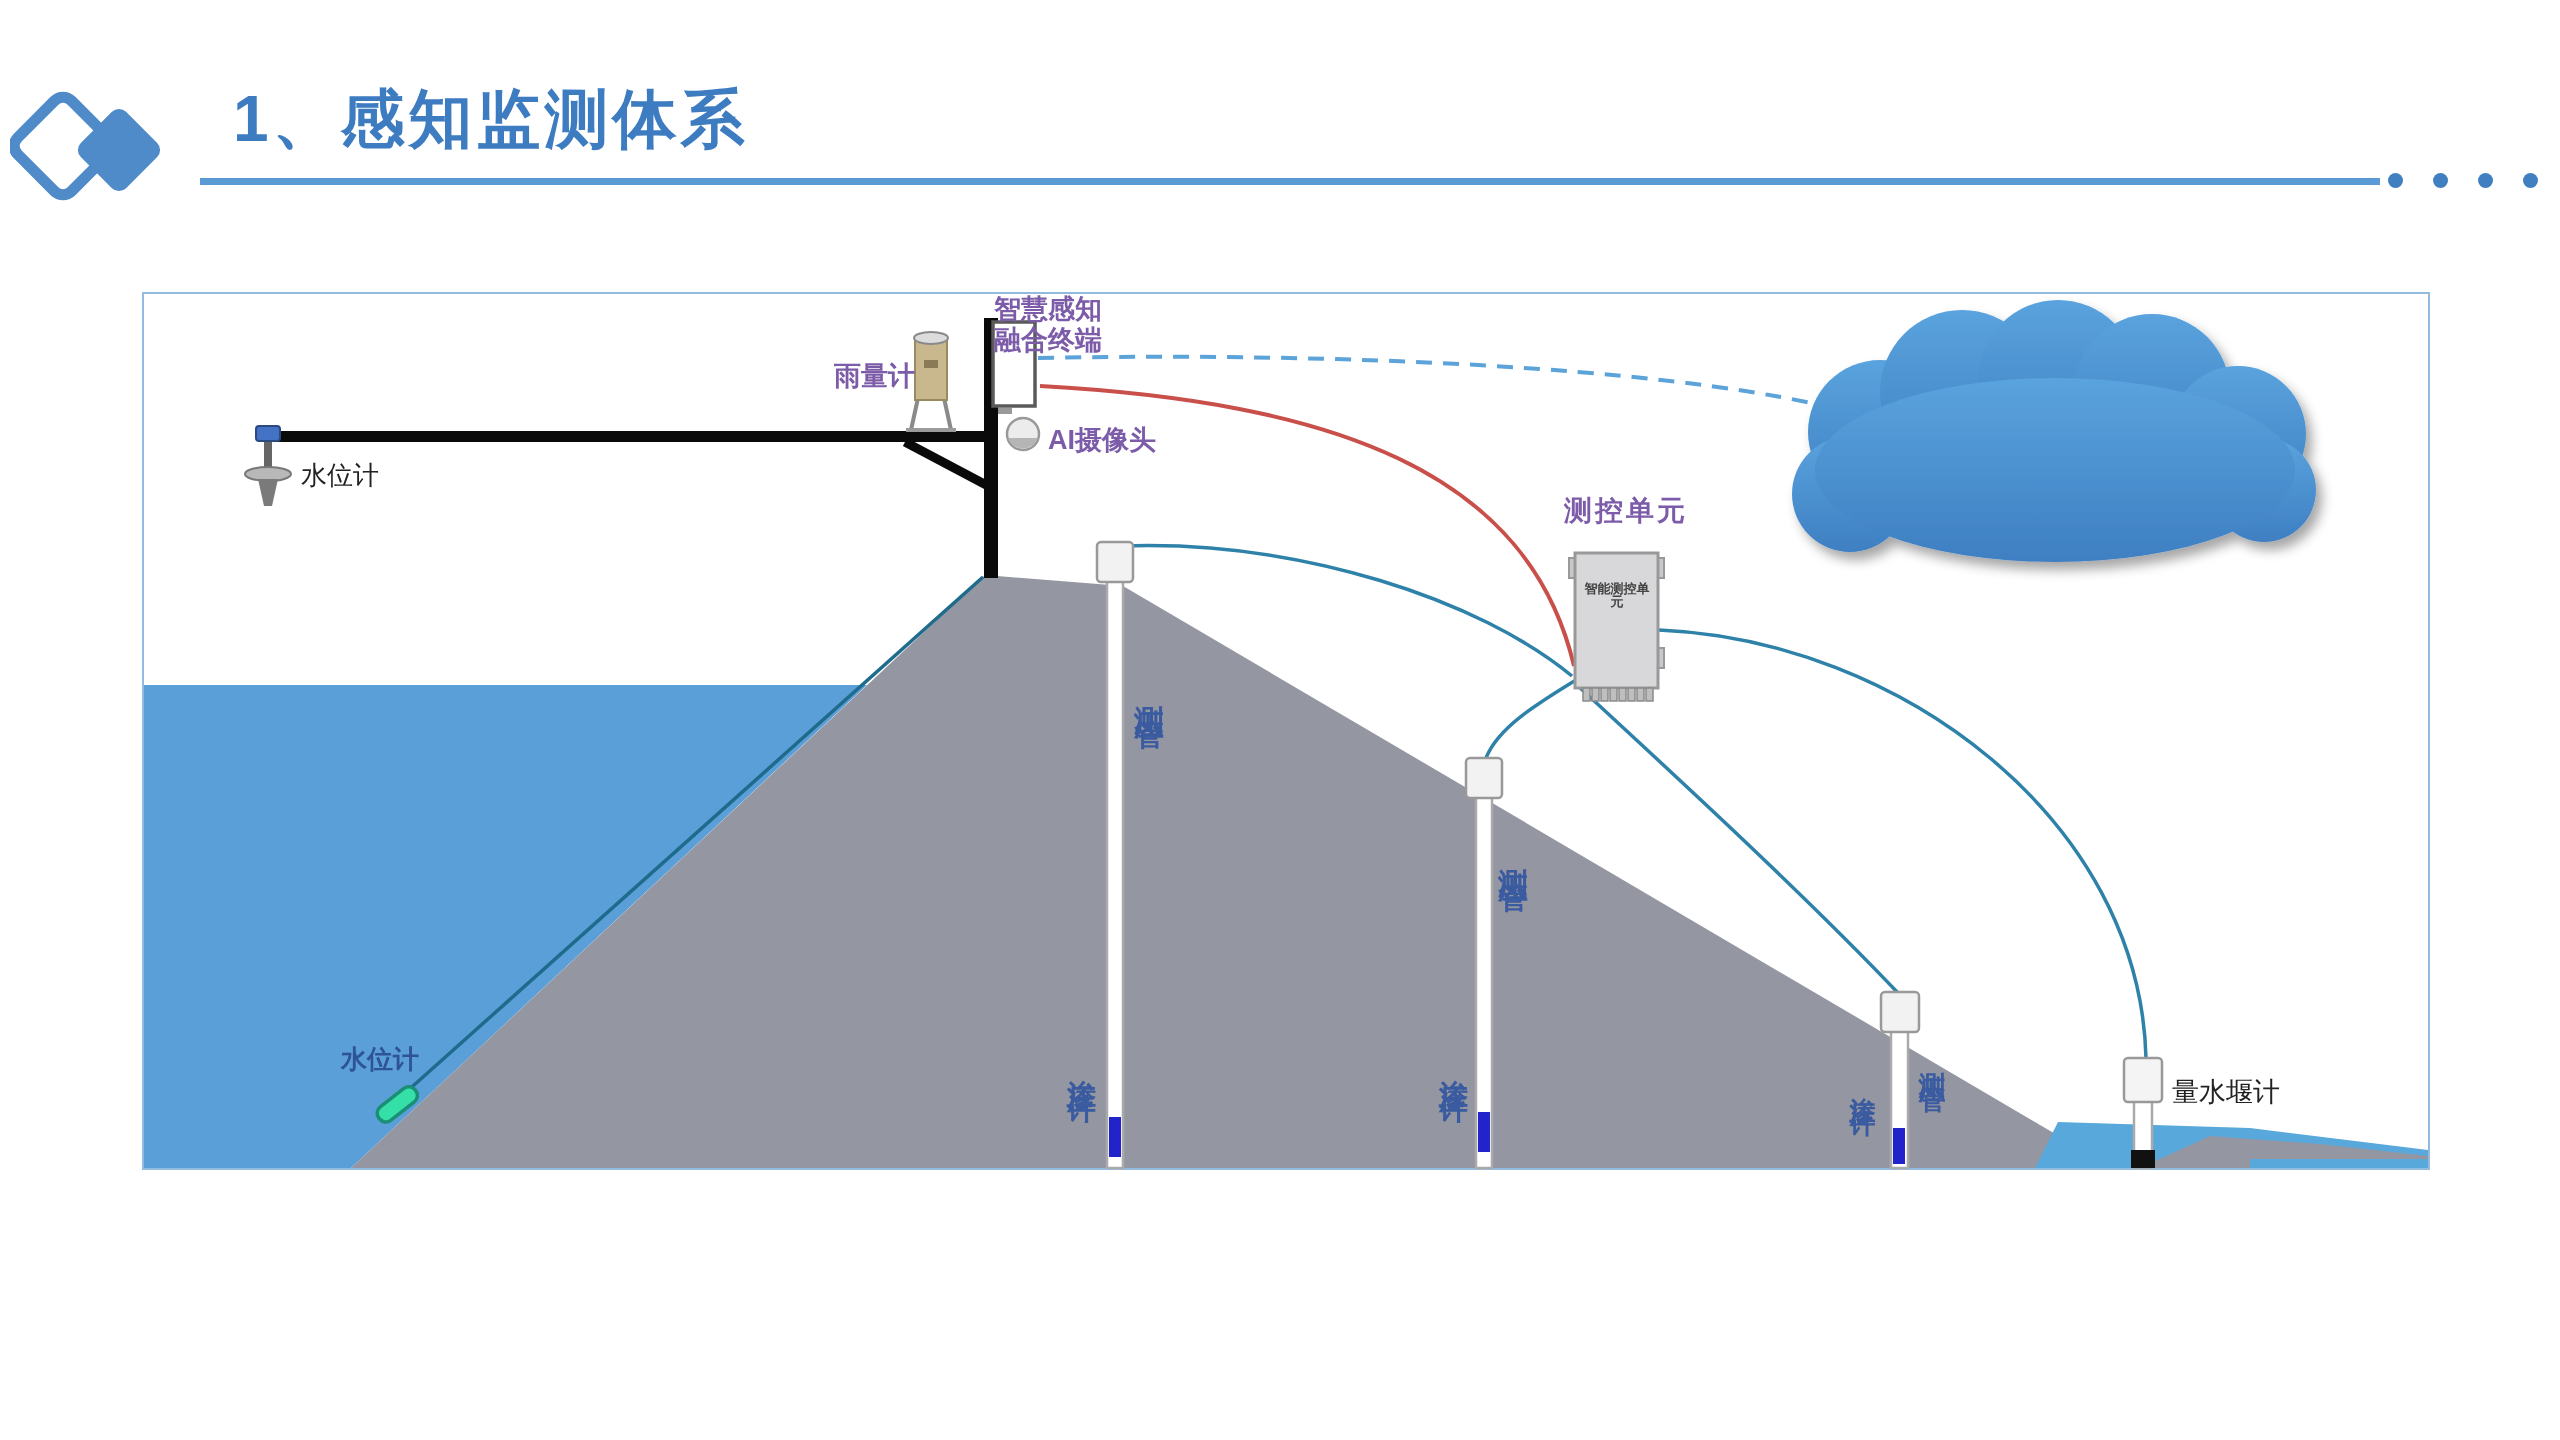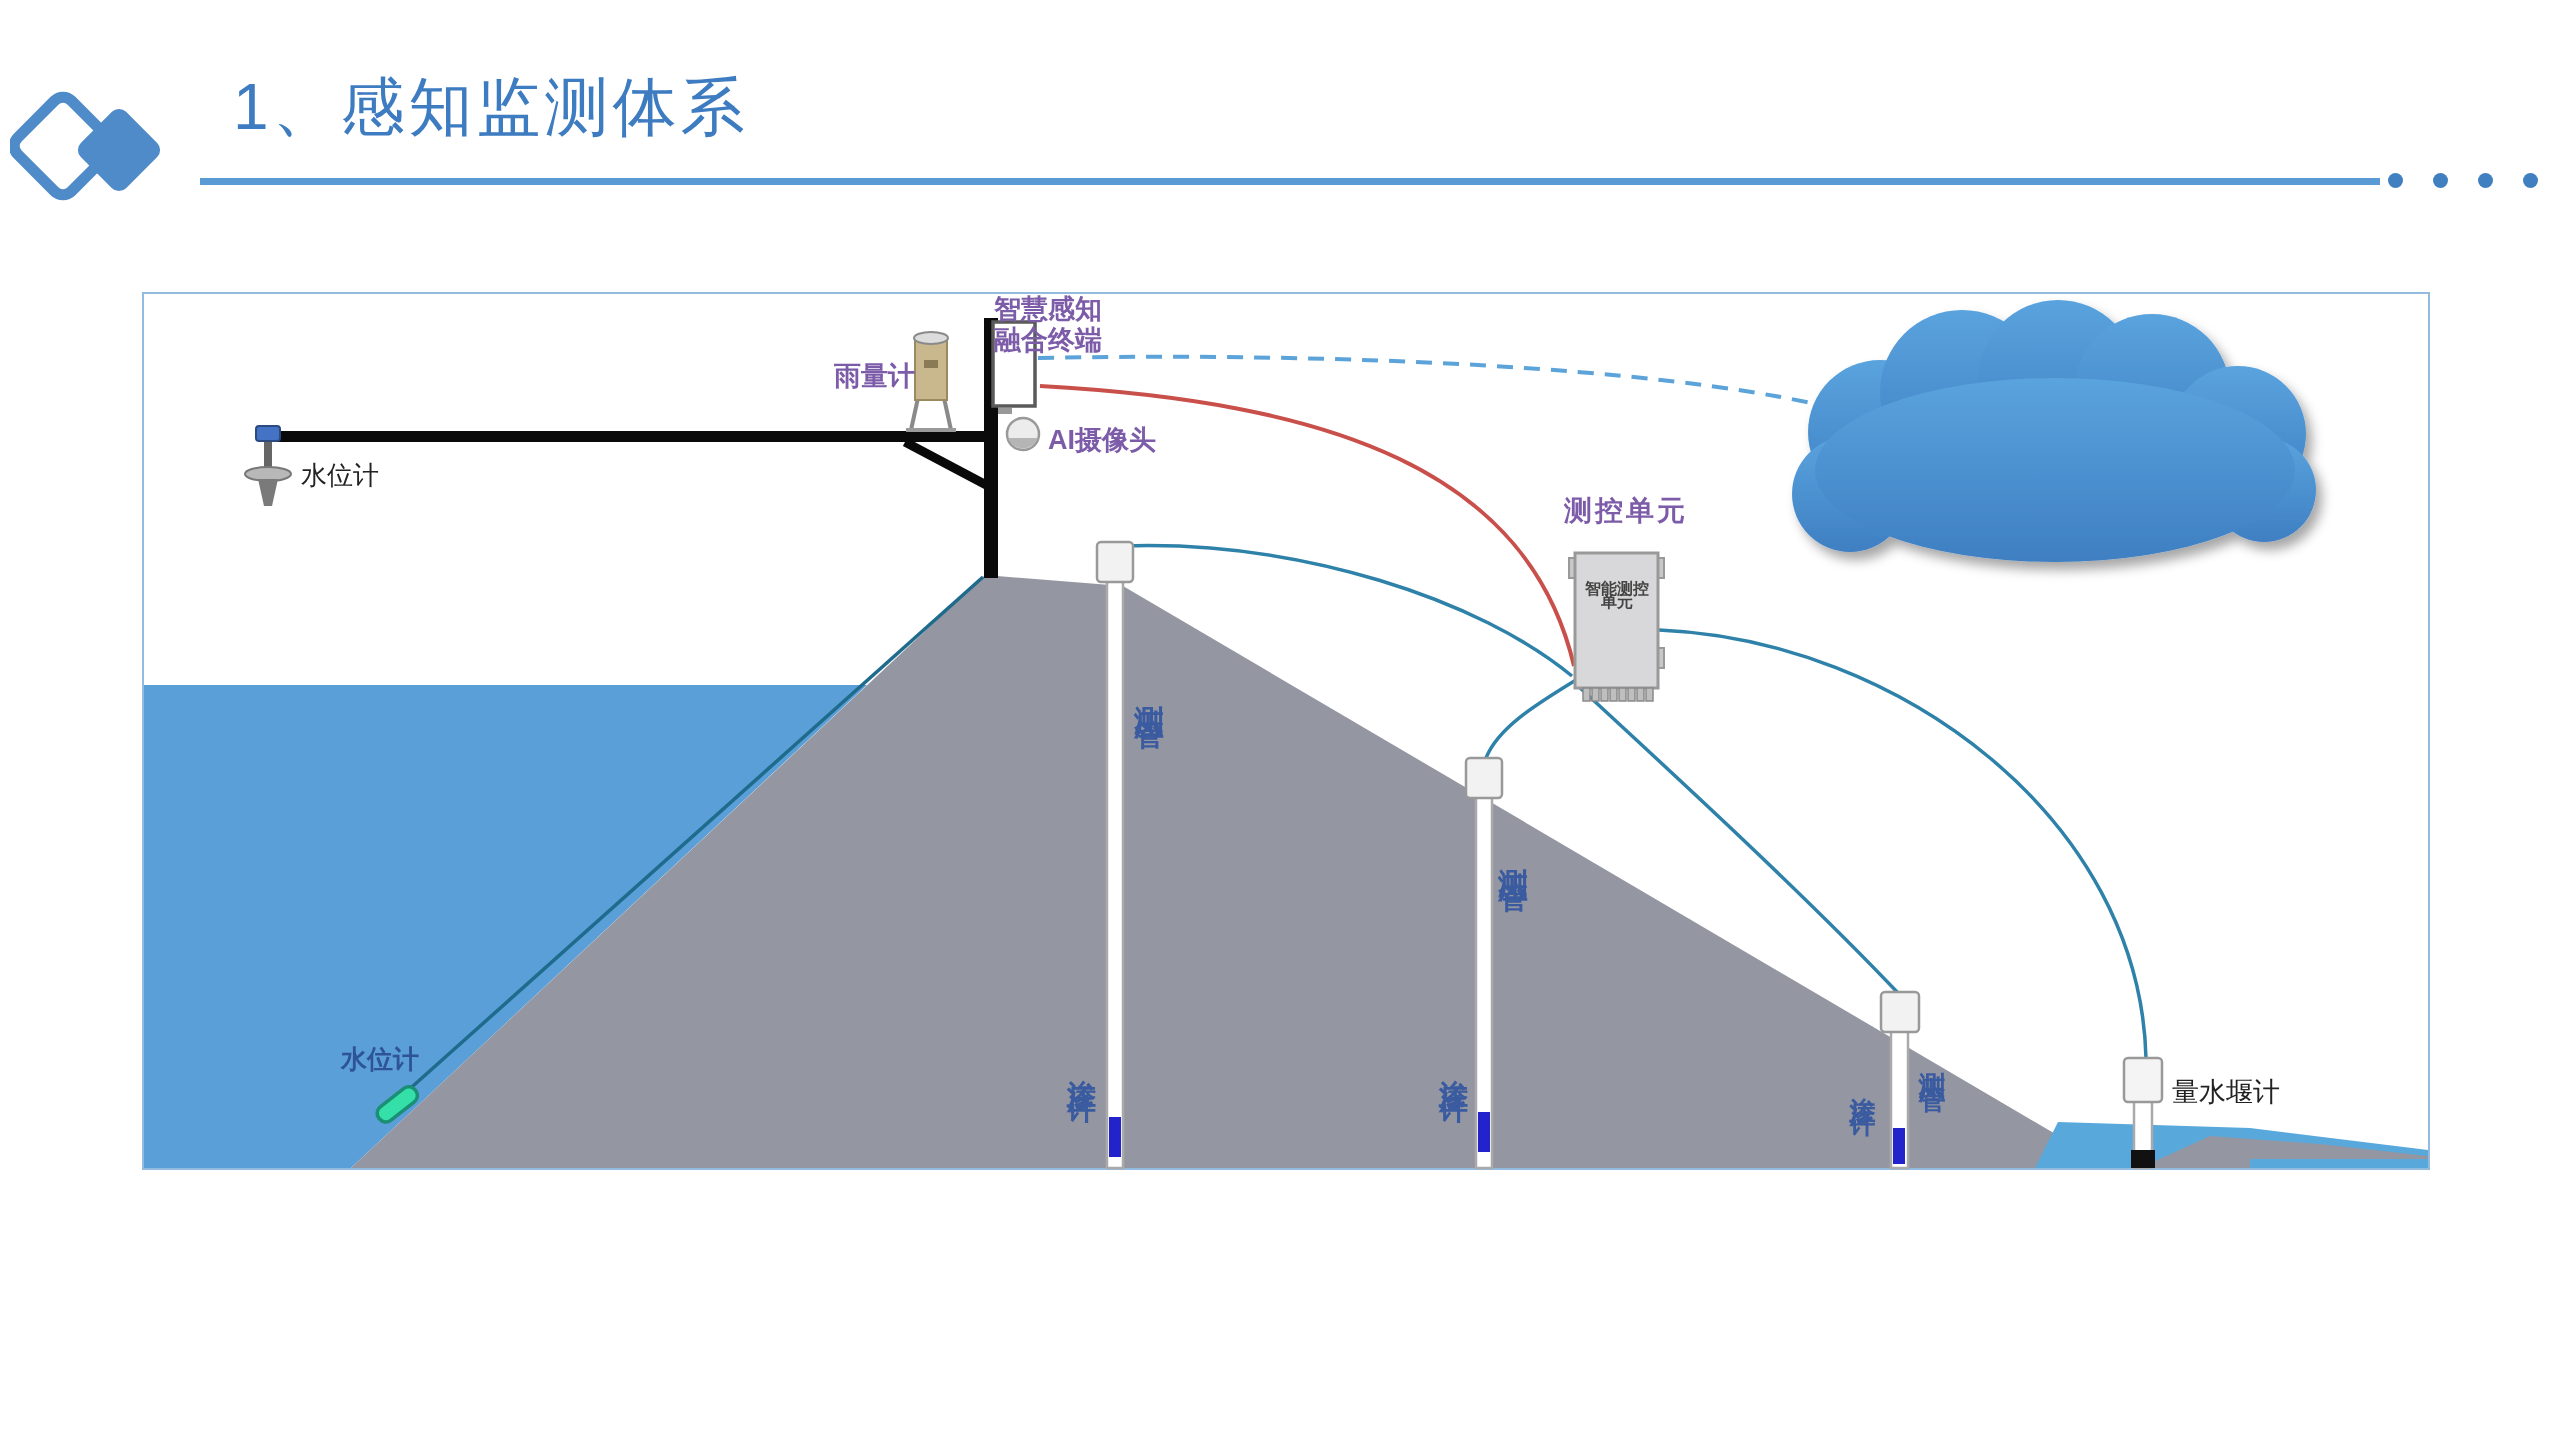--- a/index.html
+++ b/index.html
@@ -1,39 +1,39 @@
 <!DOCTYPE html>
 <html><head>
 <meta charset="utf-8">
 <style>
   html,body{margin:0;padding:0;background:#fff;width:2560px;height:1440px;overflow:hidden;
     font-family:"Liberation Sans","DejaVu Sans",sans-serif;}
   #slide{position:relative;width:2560px;height:1440px;background:#ffffff;}
   .abs{position:absolute;}
   
-  #page-title{left:233px;top:64px;font-size:64px;font-weight:400;color:#3E7CC1;letter-spacing:4px;white-space:nowrap;}
+  #page-title{left:233px;top:76px;font-size:64px;font-weight:700;color:#3E7CC1;letter-spacing:4px;white-space:nowrap;}
   #page-subtitle{left:1976px;top:112px;font-size:56px;font-weight:400;color:#5B9BD5;white-space:nowrap;}
   #header-underline{left:200px;top:178px;width:2180px;height:7px;background:#5B9BD5;}
   #header-dots{left:2388px;top:173px;display:flex;gap:30px;}
   #header-dots span{width:15px;height:15px;border-radius:50%;background:#4080C0;display:block;}
   
   #panel{left:142px;top:292px;width:2288px;height:878px;border:2px solid #93BBE0;background:#fff;box-sizing:border-box;}
   #panel-svg{left:142px;top:292px;width:2288px;height:878px;}
   
   .lbl{position:absolute;white-space:nowrap;}
   .purple{color:#7C5CA8;font-weight:700;}
   .navy{color:#3A5BA0;font-weight:700;}
   .black-lbl{color:#222222;font-weight:400;}
   .vert{writing-mode:vertical-lr;text-orientation:upright;letter-spacing:7px;}
   #lbl-wl-top{left:301px;top:458px;font-size:26px;}
   #lbl-rain{left:834px;top:358px;font-size:27px;}
   #lbl-terminal{left:994px;top:294px;font-size:27px;line-height:31px;}
   #lbl-camera{left:1048px;top:422px;font-size:27px;}
   #lbl-ctrl{left:1564px;top:492px;font-size:28px;letter-spacing:3px;}
-  #lbl-ctrl-box{left:1581px;top:582px;font-size:16px;color:#444;font-weight:700;width:72px;text-align:center;white-space:normal;line-height:13px;}
+  #lbl-ctrl-box{left:1581px;top:582px;font-size:13px;color:#444;font-weight:700;width:72px;text-align:center;white-space:normal;line-height:13px;}
   #lbl-cloud{left:1860px;top:428px;width:380px;text-align:center;font-size:46px;color:#ffffff;font-weight:400;letter-spacing:4px;}
   #lbl-tube1{left:1128px;top:682px;font-size:30px;}
   #lbl-tube2{left:1492px;top:845px;font-size:30px;}
   #lbl-tube3{left:1914px;top:1050px;font-size:27px;}
   #lbl-seep1{left:1062px;top:1056px;font-size:29px;}
   #lbl-seep2{left:1434px;top:1056px;font-size:29px;}
   #lbl-seep3{left:1846px;top:1076px;font-size:26px;}
   #lbl-wl-bottom{left:341px;top:1042px;font-size:26px;color:#2F5496;font-weight:700;}
   #lbl-weir{left:2172px;top:1074px;font-size:27px;}
   

